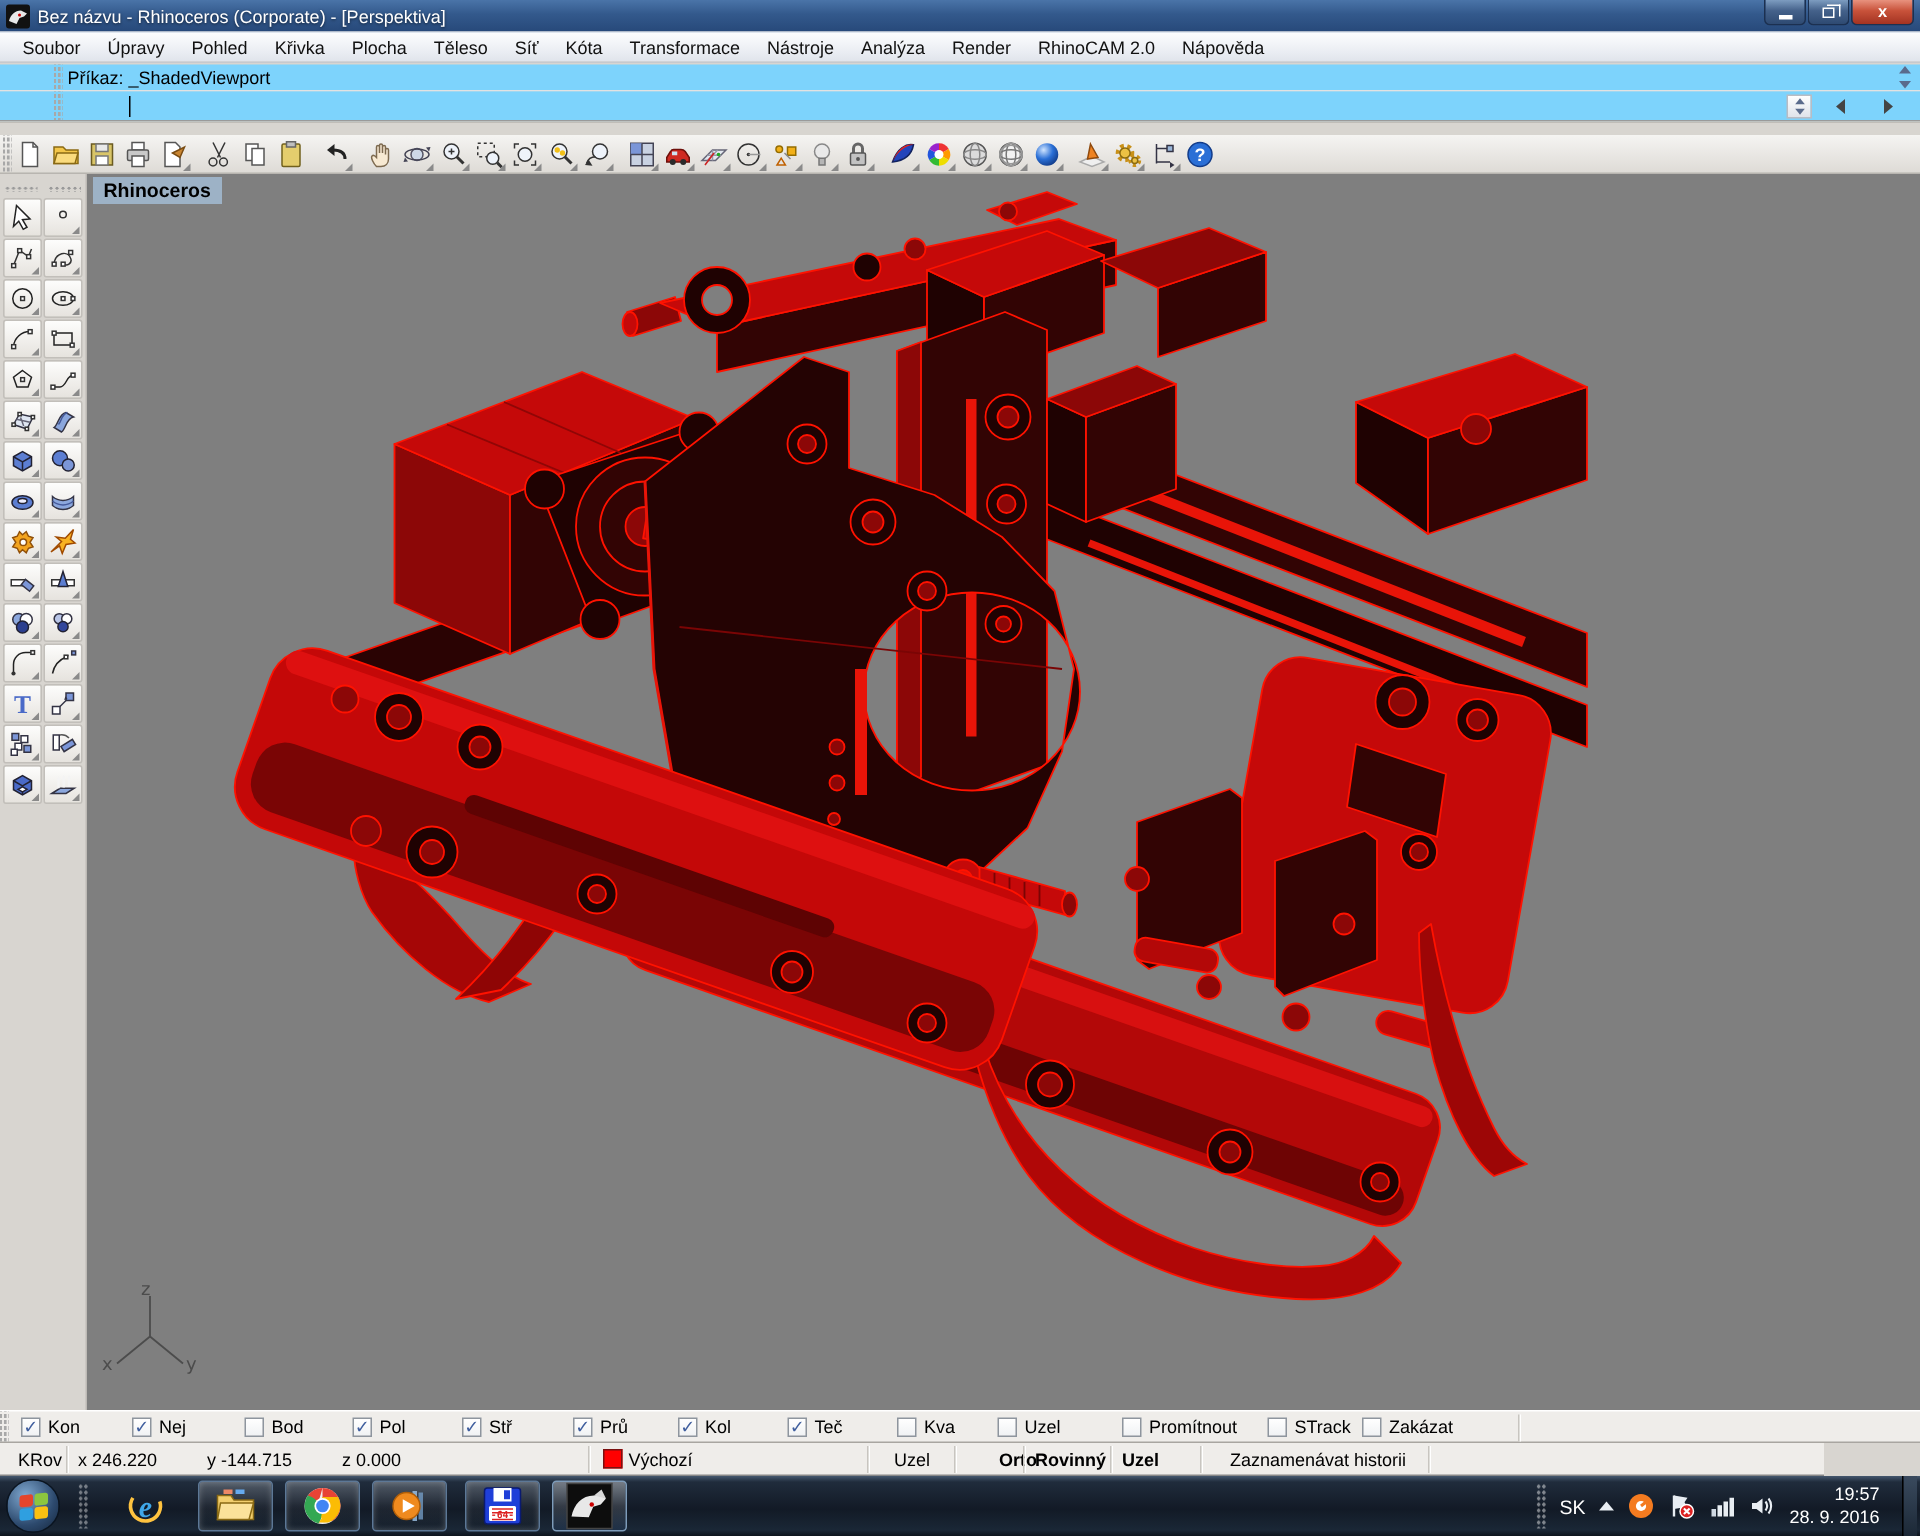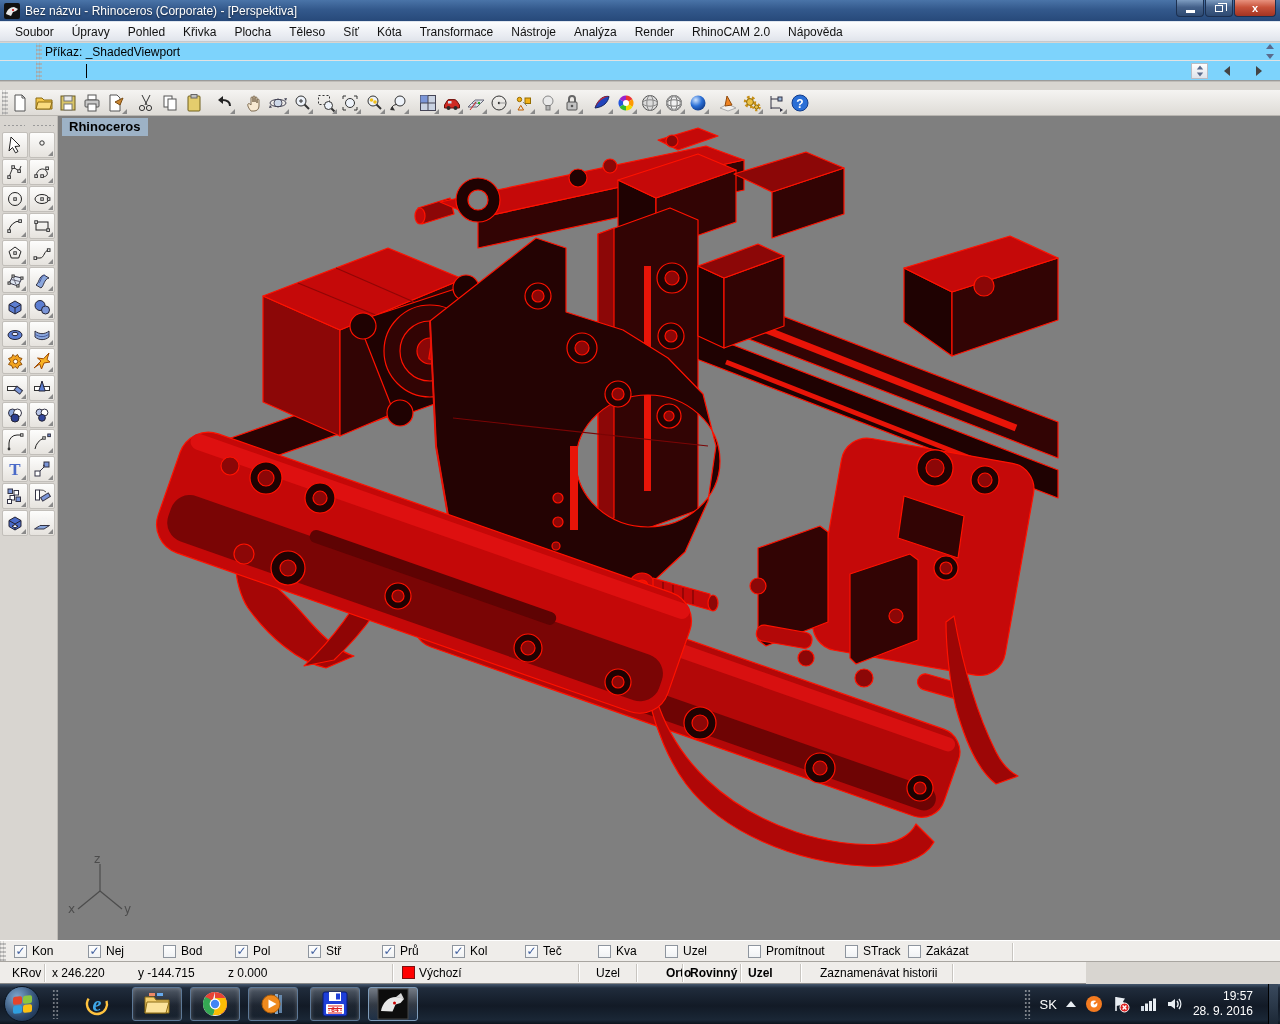--- a/index.html
+++ b/index.html
@@ -75,21 +75,21 @@
   
   #osnapbar { position:absolute; top:940px; left:0; width:1280px; height:22px; background:#efedea; border-top:1px solid #fff; border-bottom:1px solid #a8a5a0; }
   .os { position:absolute; top:3px; display:flex; align-items:center; gap:5px; }
   .cb { width:13px; height:13px; border:1px solid #8e959e; background:linear-gradient(180deg,#fff,#f0f2f4); display:flex; align-items:center; justify-content:center; }
   .cb .tick { display:none; color:#3f5e9e; font-size:12px; font-weight:bold; line-height:10px; margin-top:-1px; }
   .cb.checked .tick { display:block; }
   #osnap-grip { position:absolute; left:0; top:0; height:100%; }
   .vdiv { position:absolute; top:2px; width:1px; height:18px; background:#c8c5c0; box-shadow:1px 0 0 #fff; }
 
   
-  #statusbar { position:absolute; top:962px; left:0; width:1086px; height:22px; background:#efedea; border-bottom:1px solid #888; }
+  #statusbar { position:absolute; top:962px; left:0; width:1216px; height:22px; background:#efedea; border-bottom:1px solid #888; }
   .st { position:absolute; top:4px; white-space:nowrap; }
   .st.active { font-weight:bold; }
   #layer-swatch { position:absolute; top:4px; width:13px; height:13px; border:1px solid #7a1010; }
 
   
   #taskbar { position:absolute; top:984px; left:0; width:1280px; height:40px;
     background:linear-gradient(180deg,#45586f 0%,#202c3c 10%,#121a26 55%,#1a2736 90%,#0d141d 100%); }
   #start-orb { position:absolute; left:4px; top:2px; width:36px; height:36px; border-radius:50%;
     background:radial-gradient(circle at 35% 30%, #7fa8d0, #2d4a6e 60%, #14243a 100%); border:1px solid #0a1420; }
   .flag { position:absolute; left:8px; top:9px; width:19px; height:17px; transform:skewY(-6deg); display:grid; grid-template-columns:9px 9px; grid-template-rows:8px 8px; gap:1px; }

